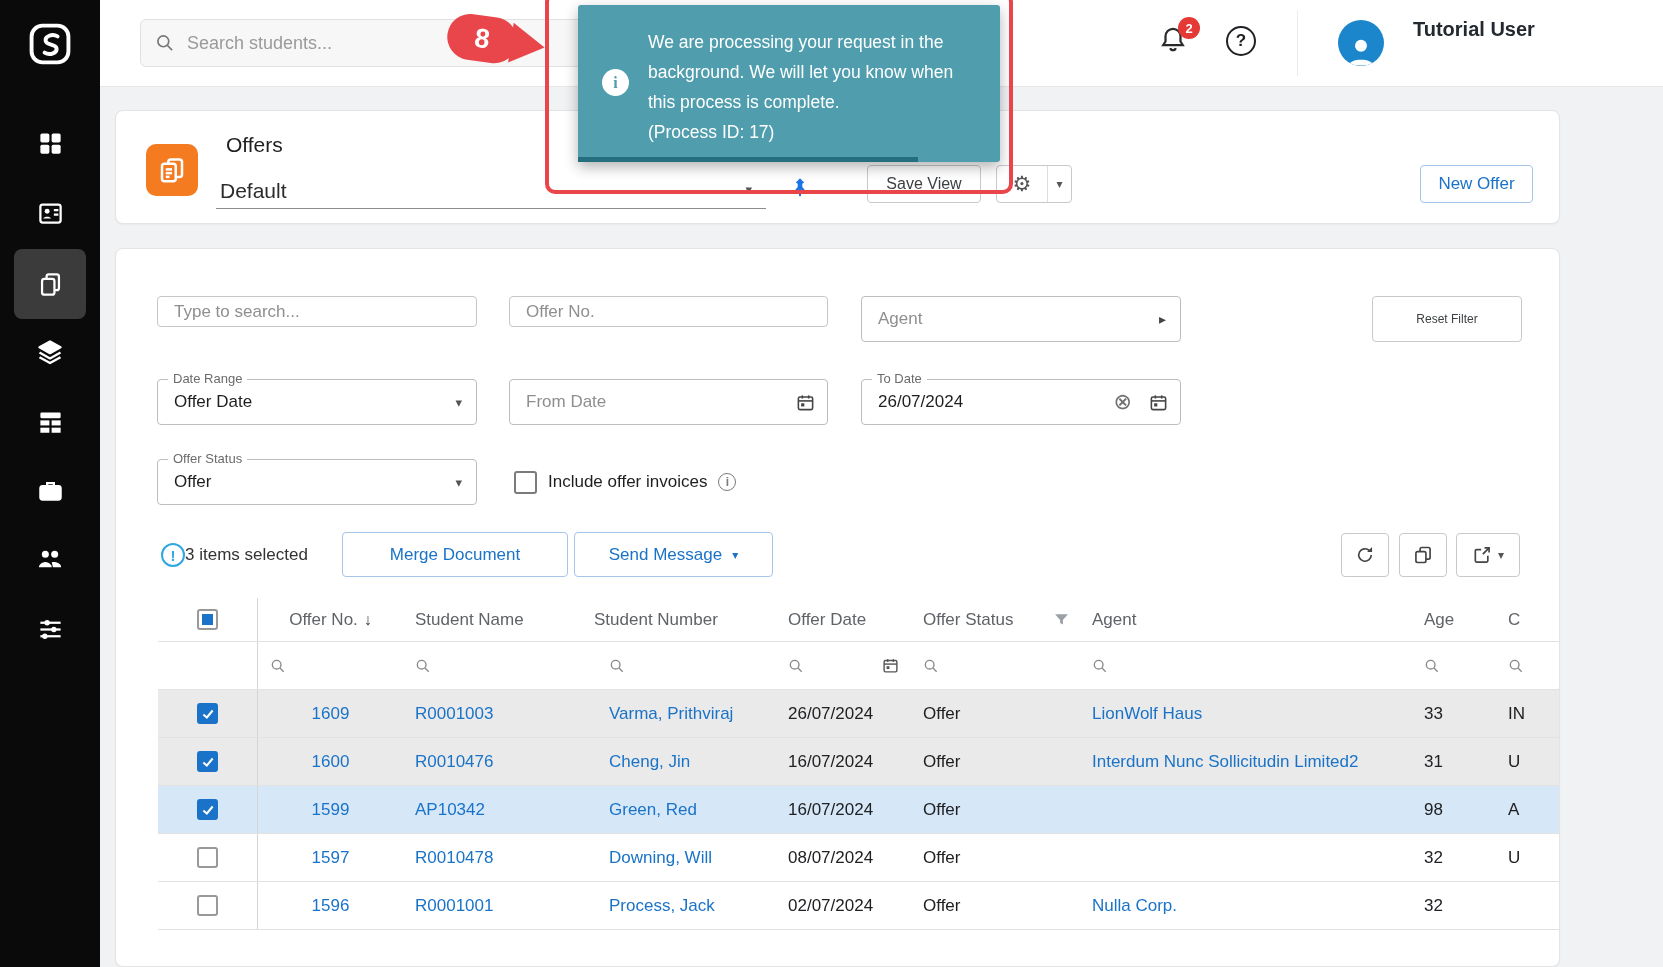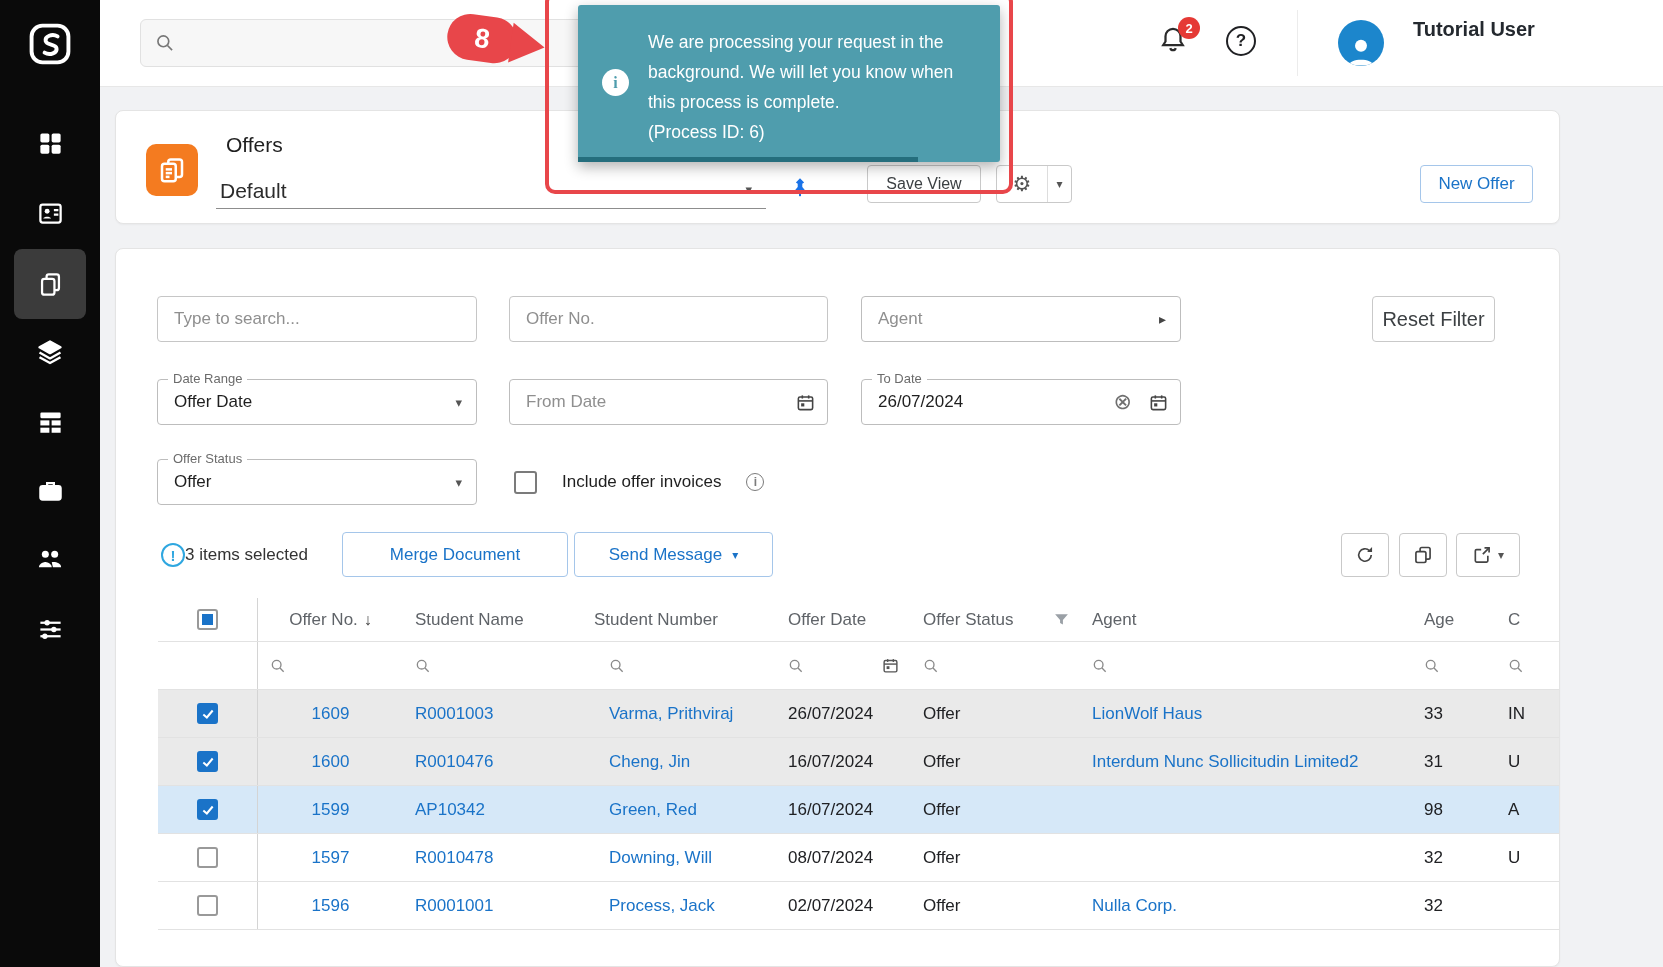--- a/index.html
+++ b/index.html
@@ -43,31 +43,31 @@
 
   .btn{display:flex;align-items:center;justify-content:center;background:#fff;border:1px solid #c9c9c9;border-radius:4px;font-size:16px;color:#3c4043;cursor:pointer;font-family:inherit}
   .btn.blue{border-color:#a5c6ea;color:#1a73c8;font-size:17px}
   .save-view-btn{position:absolute;left:751px;top:54px;width:114px;height:38px}
   .gear-group{position:absolute;left:880px;top:54px;height:38px;display:flex;border:1px solid #c9c9c9;border-radius:4px;overflow:hidden;background:#fff}
   .gear-main{width:50px;display:flex;align-items:center;justify-content:center;font-size:21px;color:#555;cursor:pointer}
   .gear-caret{width:24px;display:flex;align-items:center;justify-content:center;border-left:1px solid #ddd;font-size:12px;color:#555;cursor:pointer}
   .new-offer-btn{position:absolute;left:1304px;top:54px;width:113px;height:38px}
 
   
-  .inp{position:absolute;height:46px;border:1px solid #c6c6c6;border-radius:4px;background:#fff;font-size:17px;color:#333;padding:12px 16px;font-family:inherit;outline:none}
+  .inp{position:absolute;height:31px;border:1px solid #c6c6c6;border-radius:4px;background:#fff;font-size:17px;color:#333;padding:12px 16px;font-family:inherit;outline:none}
   .inp::placeholder{color:#8f8f8f}
   .fld{position:absolute;height:46px;border:1px solid #bdbdbd;border-radius:4px;background:#fff;display:flex;align-items:center;padding:0 16px;cursor:pointer}
   .fld .flabel{position:absolute;top:-9px;left:10px;background:#fff;padding:0 5px;font-size:13px;color:#6b6b6b}
   .fld .fvalue{font-size:17px;color:#1f1f1f}
   .fld .fghost{font-size:17px;color:#8f8f8f}
   .fld .caret-d{position:absolute;right:14px;font-size:13px;color:#555}
   .fld .caret-r{position:absolute;right:14px;font-size:14px;color:#444}
   .icon-right{position:absolute;right:12px;top:13px}
   .icon-right2{position:absolute;right:48px;top:11px;font-size:22px;color:#6f6f6f;line-height:22px}
-  .reset-btn{position:absolute;left:1256px;top:47px;width:123px;height:46px;font-size:20px}
+  .reset-btn{position:absolute;left:1256px;top:47px;width:150px;height:46px;font-size:12px}
 
   .checkbox{width:23px;height:23px;border:2px solid #7b7b7b;border-radius:3px;background:#fff;cursor:pointer}
   .inc-label{font-size:17px;color:#1f1f1f}
   .mini-info{width:18px;height:18px;border:1.5px solid #7b7b7b;border-radius:50%;color:#7b7b7b;font-size:12px;display:flex;align-items:center;justify-content:center;font-weight:bold}
 
   
   .sel-alert{width:24px;height:24px;border:2px solid #2fa7e0;border-radius:50%;color:#2fa7e0;font-weight:bold;font-size:15px;display:flex;align-items:center;justify-content:center}
   .sel-text{font-size:17px;color:#333;}
   .merge-btn{position:absolute;left:226px;top:0;width:226px;height:45px}
   .send-btn{position:absolute;left:458px;top:0;width:199px;height:45px;gap:10px}
@@ -189,20 +189,21 @@
 </div>
 
 <div class="topbar">
   <div class="searchbox">
     <span>
       <svg width="20" height="20" viewBox="0 0 24 24">
           <circle cx="10" cy="10" r="6.5" fill="none" stroke="#777" stroke-width="2"></circle>
           <line x1="15" y1="15" x2="20.5" y2="20.5" stroke="#777" stroke-width="2"></line>
         </svg>
     </span>
+    <input type="text" placeholder="Search students..." style="">
   </div>
 
   <div class="bell-wrap">
     <span>
       <svg width="30" height="30" viewBox="0 0 24 24" fill="none" stroke="#2b2b2b" stroke-width="1.8">
         <path d="M12 3a6 6 0 0 0-6 6v4.2L4.2 16h15.6L18 13.2V9a6 6 0 0 0-6-6z"></path>
         <path d="M9.8 18.5a2.3 2.3 0 0 0 4.4 0"></path>
       </svg>
     </span>
     <span class="badge">2</span>
@@ -305,21 +306,21 @@
           <rect x="6.5" y="13" width="4" height="4" fill="#444" stroke="none"></rect>
         </svg>
     </span>
   </div>
 
   <div class="fld" style="left:41px;top:210px;width:320px">
     <span class="flabel">Offer Status</span>
     <span class="fvalue">Offer</span>
     <span class="caret-d">▾</span>
   </div>
-  <div class="abs" style="left:398px;top:210px;height:46px;display:flex;align-items:center;gap:25px">
+  <div class="abs" style="left:398px;top:210px;height:46px;display:flex;align-items:center;gap:11px">
     <span class="checkbox"></span>
     <span class="inc-label">Include offer invoices</span>
     <span class="mini-info">i</span>
   </div>
 
   <div class="abs" style="left:0;top:283px;width:1445px;height:46px">
     <div class="abs" style="left:45px;top:0;height:46px;display:flex;align-items:center">
       <span class="sel-alert">!</span>
       <span class="sel-text">3 items selected</span>
     </div>
@@ -524,21 +525,21 @@
       <div class="cell col-age">32</div>
       <div class="cell col-country"></div>
     </div>
   </div>
 </div>
 
 <div class="toast">
   <div class="toast-icon">i</div>
   <div class="toast-text">
     <span>We are processing your request in the background. We will let you know when this process is complete.</span><br>
-    <span>(Process ID: 6)</span>
+    <span>(Process ID: 17)</span>
   </div>
   <div class="toast-progress"></div>
 </div>
 
 <div class="anno-rect"></div>
 <div class="anno-arrow">
   <div class="body">8</div>
   <div class="tip"></div>
 </div>
 

